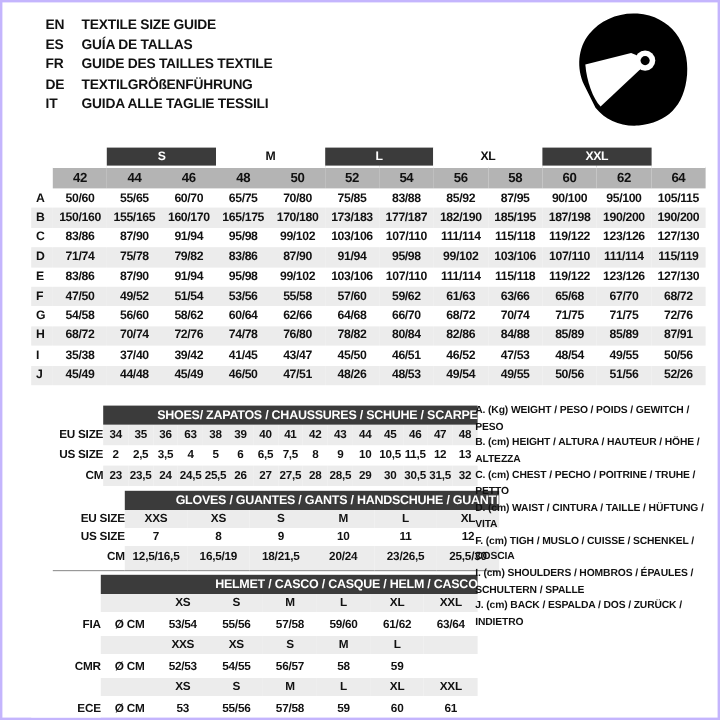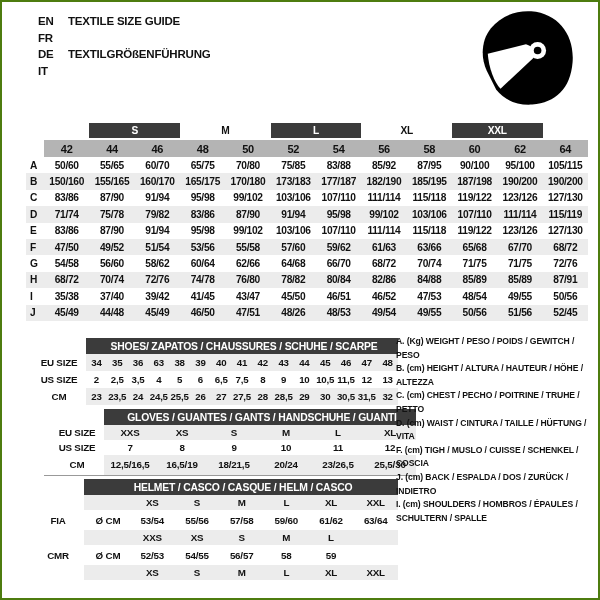--- a/index.html
+++ b/index.html
@@ -1,18 +1,18 @@
 <!DOCTYPE html>
 <html><head>
 <meta charset="utf-8">
 <style>
   html,body{margin:0;padding:0;background:#fff;}
   .page{
     position:relative;width:600px;height:600px;box-sizing:border-box;
-    border:2px solid #4d7c0f;background:#fff;overflow:hidden;
+    border:2px solid #c4b5fd;background:#fff;overflow:hidden;
     font-family:"Liberation Sans",sans-serif;color:#111;
   }
   
   .langs{position:absolute;left:36px;top:11px;}
   .lang-row{display:flex;font-size:11.5px;font-weight:bold;line-height:16.6px;letter-spacing:-0.2px;}
   .lang-code{width:30px;flex:0 0 30px;}
   
   .helmet-pict{position:absolute;left:455px;top:4px;width:140px;height:106px;}
   
   table{border-collapse:collapse;table-layout:fixed;}
@@ -23,22 +23,22 @@
   .size-table .band.plain{background:#fff;color:#111;}
   .size-table thead tr.num-row th{background:#b4b4b4;height:17px;font-size:11px;}
   .size-table thead tr.num-row th.corner{background:#fff;}
   .size-table tbody tr{height:16.4px;}
   .size-table tbody tr:nth-child(even) th,
   .size-table tbody tr:nth-child(even) td{background:#ececec;}
   .size-table .rowlbl{text-align:left;padding-left:4px;}
   
   .sub{position:absolute;font-weight:bold;letter-spacing:-0.2px;}
   .sub th,.sub td{padding:0;text-align:center;white-space:nowrap;font-weight:bold;}
-  .sub th.lbl{text-align:center;padding-left:6px;background:#fff;font-size:9.8px;}
-  .sub .tbl-title{background:#3b3b3b;color:#fff;text-align:center;padding:1px 0 1px 4px;font-size:10.4px;height:14px;}
+  .sub th.lbl{text-align:right;padding-left:6px;background:#fff;font-size:9.8px;}
+  .sub .tbl-title{background:#3b3b3b;color:#fff;text-align:right;padding:1px 0 1px 4px;font-size:10.4px;height:14px;}
   .sub tbody tr:nth-child(odd) td{background:#ececec;}
   .sub tbody td.unit{text-align:center;padding-left:2px;}
   #shoes{left:24px;top:336px;width:372px;font-size:9.7px;}
   #shoes tbody tr{height:17px;}
   #gloves{left:42px;top:407px;width:372px;font-size:9.8px;border-bottom:1px solid #999;}
   #gloves tbody tr{height:15px;}
   #gloves tbody tr:last-child{height:20px;}
   #helmet{left:24px;top:477px;width:372px;font-size:9.8px;}
   #helmet tbody tr:nth-child(odd){height:15px;}
   #helmet tbody tr:nth-child(even){height:20px;}
@@ -49,28 +49,34 @@
 <body>
 
 <div class="page">
 
   <div class="langs" id="lang-list">
       <div class="lang-row">
         <span class="lang-code">EN</span>
         <span class="lang-title">TEXTILE SIZE GUIDE</span>
       </div>
       <div class="lang-row">
+        <span class="lang-code">ES</span>
+        <span class="lang-title">GUÍA DE TALLAS</span>
+      </div>
+      <div class="lang-row">
         <span class="lang-code">FR</span>
+        <span class="lang-title">GUIDE DES TAILLES TEXTILE</span>
       </div>
       <div class="lang-row">
         <span class="lang-code">DE</span>
         <span class="lang-title">TEXTILGRÖßENFÜHRUNG</span>
       </div>
       <div class="lang-row">
         <span class="lang-code">IT</span>
+        <span class="lang-title">GUIDA ALLE TAGLIE TESSILI</span>
       </div>
     </div>
 
   <div class="helmet-pict">
     <svg viewBox="0 0 120 100" width="140" height="106">
       <path d="M64 5 C90 7 105 28 103 53 C101 78 87 91 65 93 C51 94 39 89 31 79 L22 61 C16 48 17 32 26 21 C35 10 49 4 64 5 Z" fill="#000"></path>
       <path d="M23 45 L59 36 C66 38 69 43 66 49 L35 78 C29 72 24 58 23 45 Z" fill="#fff"></path>
       <circle cx="70" cy="42" r="8" fill="#fff"></circle>
       <circle cx="70" cy="42" r="3.6" fill="#000"></circle>
     </svg>
@@ -250,21 +256,21 @@
           <td>44/48</td>
           <td>45/49</td>
           <td>46/50</td>
           <td>47/51</td>
           <td>48/26</td>
           <td>48/53</td>
           <td>49/54</td>
           <td>49/55</td>
           <td>50/56</td>
           <td>51/56</td>
-          <td>52/45</td>
+          <td>52/26</td>
         </tr>
       </tbody>
   </table>
 
   <table class="sub" id="shoes">
     <colgroup>
         <col style="width:60px">
         <col span="15">
       </colgroup>
     <thead>
@@ -429,26 +435,36 @@
         <tr>
           <th class="lbl"></th>
           <td class="unit"></td>
           <td>XS</td>
           <td>S</td>
           <td>M</td>
           <td>L</td>
           <td>XL</td>
           <td>XXL</td>
         </tr>
+        <tr>
+          <th class="lbl">ECE</th>
+          <td class="unit">Ø CM</td>
+          <td>53</td>
+          <td>55/56</td>
+          <td>57/58</td>
+          <td>59</td>
+          <td>60</td>
+          <td>61</td>
+        </tr>
       </tbody>
   </table>
 
   <div class="legend" id="legend-list">
       <div class="legend-item">A. (Kg) WEIGHT / PESO / POIDS / GEWITCH / PESO</div>
       <div class="legend-item">B. (cm) HEIGHT / ALTURA / HAUTEUR / HÖHE / ALTEZZA</div>
       <div class="legend-item">C. (cm) CHEST / PECHO / POITRINE / TRUHE / PETTO</div>
       <div class="legend-item">D. (cm) WAIST / CINTURA / TAILLE / HÜFTUNG / VITA</div>
       <div class="legend-item">F. (cm) TIGH / MUSLO / CUISSE / SCHENKEL / COSCIA</div>
+      <div class="legend-item">I. (cm) SHOULDERS / HOMBROS / ÉPAULES / SCHULTERN / SPALLE</div>
       <div class="legend-item">J. (cm) BACK / ESPALDA / DOS / ZURÜCK / INDIETRO</div>
-      <div class="legend-item">I. (cm) SHOULDERS / HOMBROS / ÉPAULES / SCHULTERN / SPALLE</div>
     </div>
 
 </div>
 
 </body></html>

